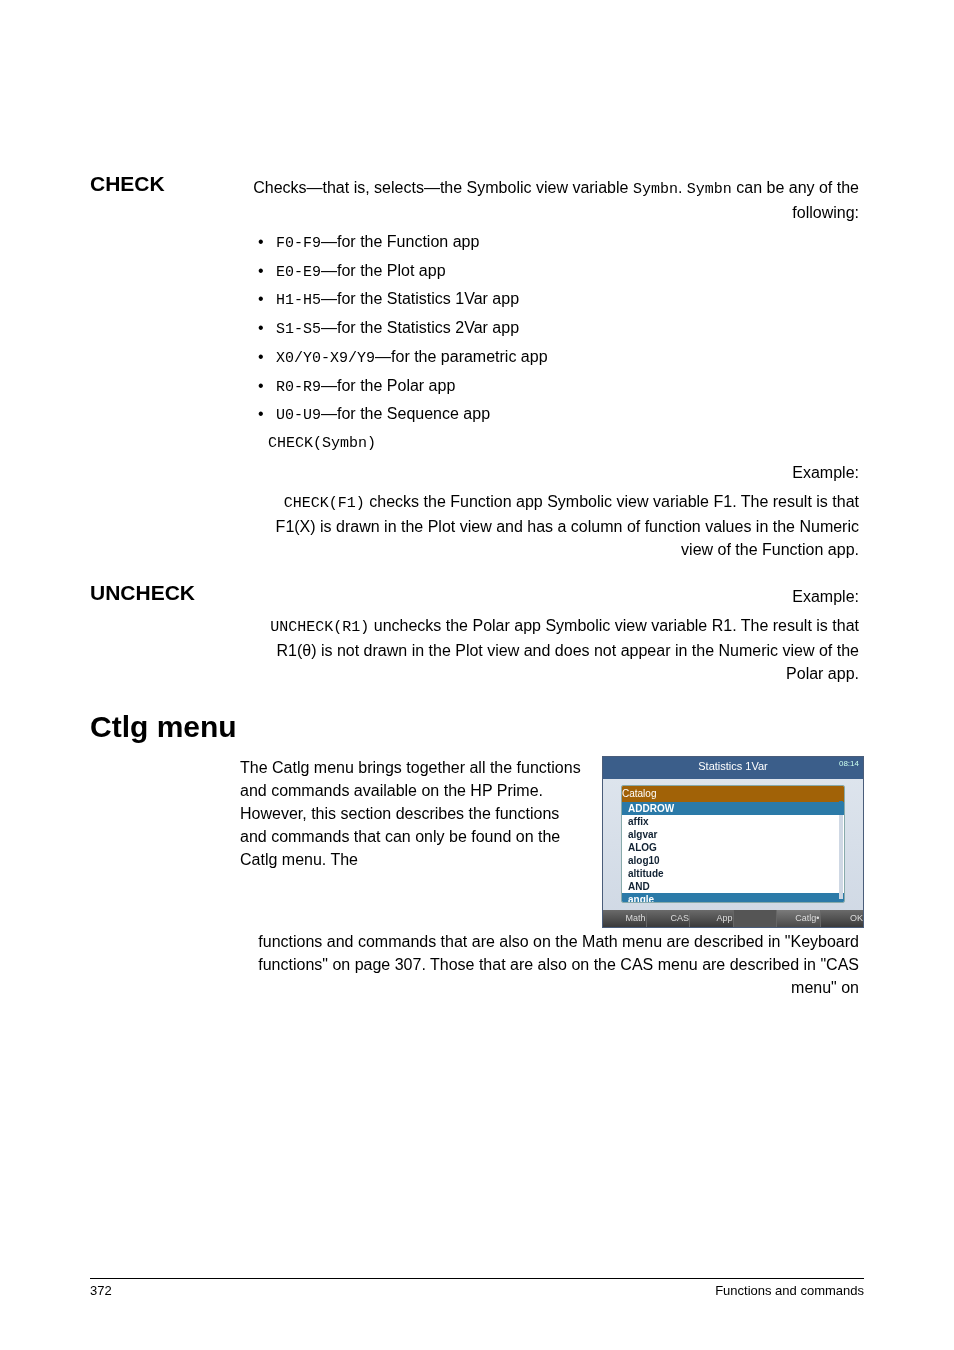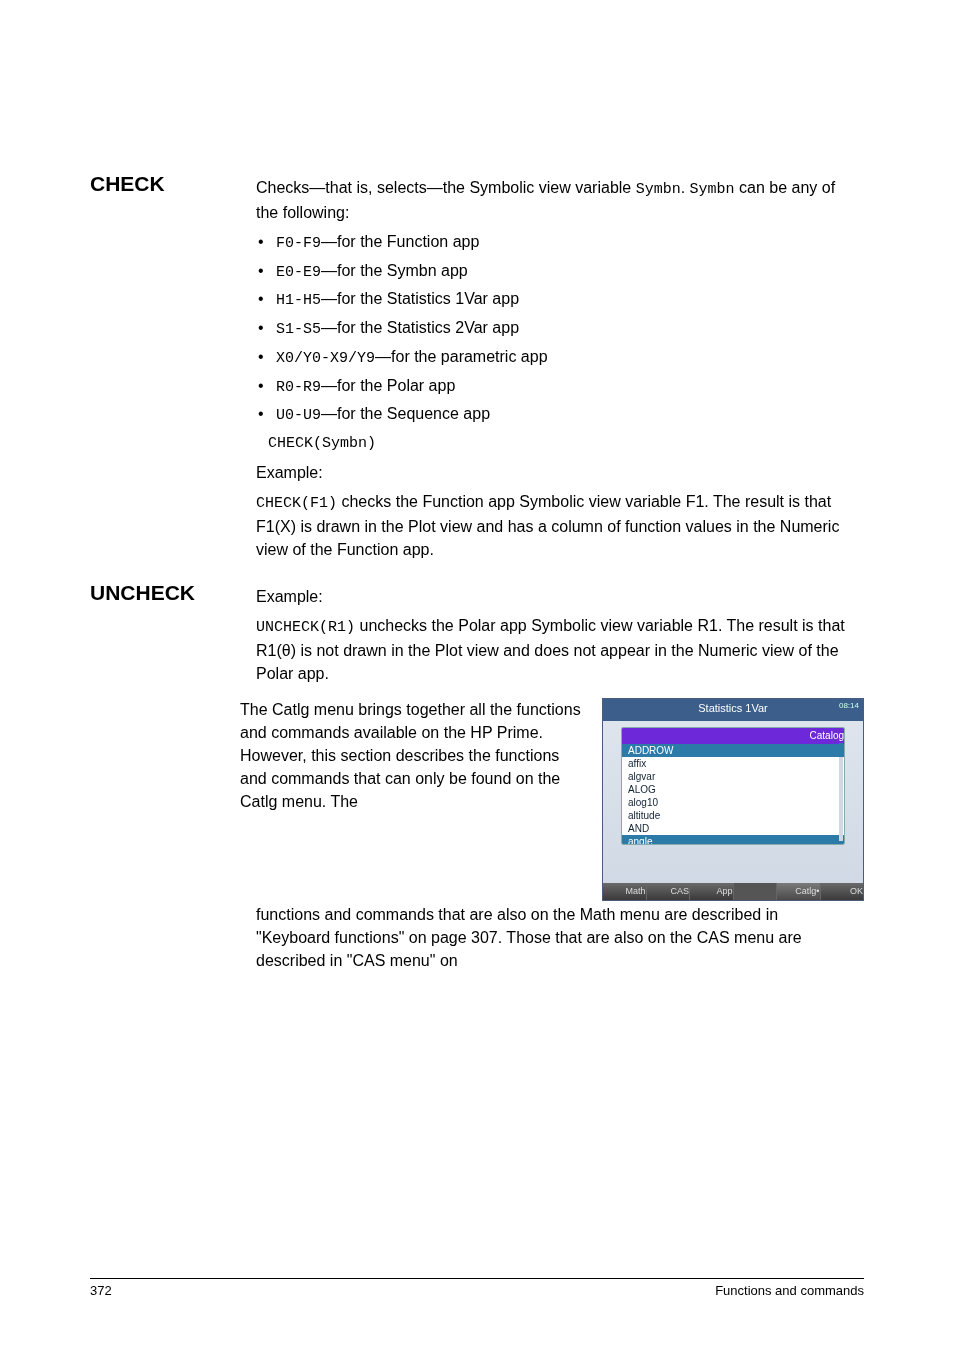--- a/index.html
+++ b/index.html
@@ -26,46 +26,46 @@
   .content-col {
     flex: 1;
     font-size: 16px;
     line-height: 1.45;
   }
   .mono { font-family: "Courier New", monospace; font-size: 15px; }
   ul.bullets { list-style: none; padding-left: 18px; margin: 0 0; }
   ul.bullets li { position: relative; margin: 4px 0; padding-left: 18px; }
   ul.bullets li::before { content: "•"; position: absolute; left: 0; top: 0; }
   .indent-code { padding-left: 28px; margin: 6px 0; }
-  .para { margin: 6px 16px; }
+  .para { margin: 6px 5px; text-align: right; }
   .section-h {
     font-size: 30px;
     font-weight: bold;
     margin: 18px 0 12px 0;
   }
   .ctlg-wrap { display: flex; gap: 14px; }
   .ctlg-text { flex: 1; font-size: 16px; line-height: 1.45; }
   .screenshot {
-    width: 262px; height: 203px;
+    width: 262px; height: 172px;
     border: 1px solid #4a5d7a;
     background: linear-gradient(#dfe6ee,#cfd8e4);
     font-size: 10px;
     display: flex; flex-direction: column;
     flex-shrink: 0;
   }
   .ss-title { background: #3b5e8a; color: #fff; text-align: center; padding: 2px 0 4px 0; font-size: 11px; position: relative; }
   .ss-batt { position: absolute; right: 4px; top: 1px; font-size: 8px; color: #cfe; }
   .ss-body { flex: 1; padding: 6px 18px; position: relative; }
   .ss-catalog {
     background: #fff; border: 1px solid #8aa; border-radius: 2px;
     width: 100%; height: 118px; display: flex; flex-direction: column;
     overflow: hidden;
   }
-  .ss-cat-head { background: #6d28d9; color: #fff; text-align: right; font-size: 10px; padding: 1px 0; }
-  .ss-cat-list { flex:1; overflow: hidden; }
+  .ss-cat-head { background: #a16207; color: #fff; text-align: left; font-size: 10px; padding: 1px 0; }
+  .ss-cat-list { flex:1; overflow: hidden; font-weight: bold; }
   .ss-cat-item { padding: 0 6px; font-size: 10px; color: #123; line-height: 13px; }
   .ss-cat-item.sel { background: #2b7aa8; color: #fff; }
   .ss-scroll { position:absolute; right:20px; top:22px; width:4px; height:98px; background:#cfd8e4; }
   .ss-scroll-thumb { width:4px; height:14px; background:#2b7aa8; }
   .ss-soft { display:flex; background:#4a4a4a; }
   .ss-btn { flex:1; text-align:right; color:#ddd; font-size:9px; padding:2px 0; border-right:1px solid #666; background: linear-gradient(#6a6a6a,#3a3a3a); }
   .ss-btn:last-child { border-right:none; }
   .ss-btn.blank { background:#555; }
   .ss-btn.active { background: linear-gradient(#7a7a7a,#4a4a4a); }
   .footer {
@@ -87,21 +87,21 @@
 <div class="page">
 
   <div class="row">
     <div class="label-col">CHECK</div>
     <div class="content-col">
       <p class="para">
         <span>Checks—that is, selects—the Symbolic view variable </span><span class="mono">Symbn</span><span>. </span><span class="mono">Symbn</span><span> can be any of the following:</span>
       </p>
       <ul class="bullets">
         <li><span class="mono">F0-F9</span><span>—for the Function app</span></li>
-        <li><span class="mono">E0-E9</span><span>—for the Symbn app</span></li>
+        <li><span class="mono">E0-E9</span><span>—for the Plot app</span></li>
         <li><span class="mono">H1-H5</span><span>—for the Statistics 1Var app</span></li>
         <li><span class="mono">S1-S5</span><span>—for the Statistics 2Var app</span></li>
         <li><span class="mono">X0/Y0-X9/Y9</span><span>—for the parametric app</span></li>
         <li><span class="mono">R0-R9</span><span>—for the Polar app</span></li>
         <li><span class="mono">U0-U9</span><span>—for the Sequence app</span></li>
       </ul>
       <div class="indent-code mono">CHECK(Symbn)</div>
       <p class="para">Example:</p>
       <p class="para">
         <span class="mono">CHECK(F1)</span><span> checks the Function app Symbolic view variable F1. The result is that F1(X) is drawn in the Plot view and has a column of function values in the Numeric view of the Function app.</span>
@@ -112,20 +112,21 @@
   <div class="row" style="margin-top:12px;">
     <div class="label-col">UNCHECK</div>
     <div class="content-col">
       <p class="para">Example:</p>
       <p class="para">
         <span class="mono">UNCHECK(R1)</span><span> unchecks the Polar app Symbolic view variable R1. The result is that R1(θ) is not drawn in the Plot view and does not appear in the Numeric view of the Polar app.</span>
       </p>
     </div>
   </div>
 
+  <h2 class="section-h">Ctlg menu</h2>
 
   <div class="row">
     <div class="label-col"></div>
     <div class="content-col">
       <div class="ctlg-wrap">
         <div class="ctlg-text">The Catlg menu brings together all the functions and commands available on the HP Prime. However, this section describes the functions and commands that can only be found on the Catlg menu. The</div>
         <div class="screenshot">
           <div class="ss-title">
             <span>Statistics 1Var</span>
             <span class="ss-batt">08:14</span>

